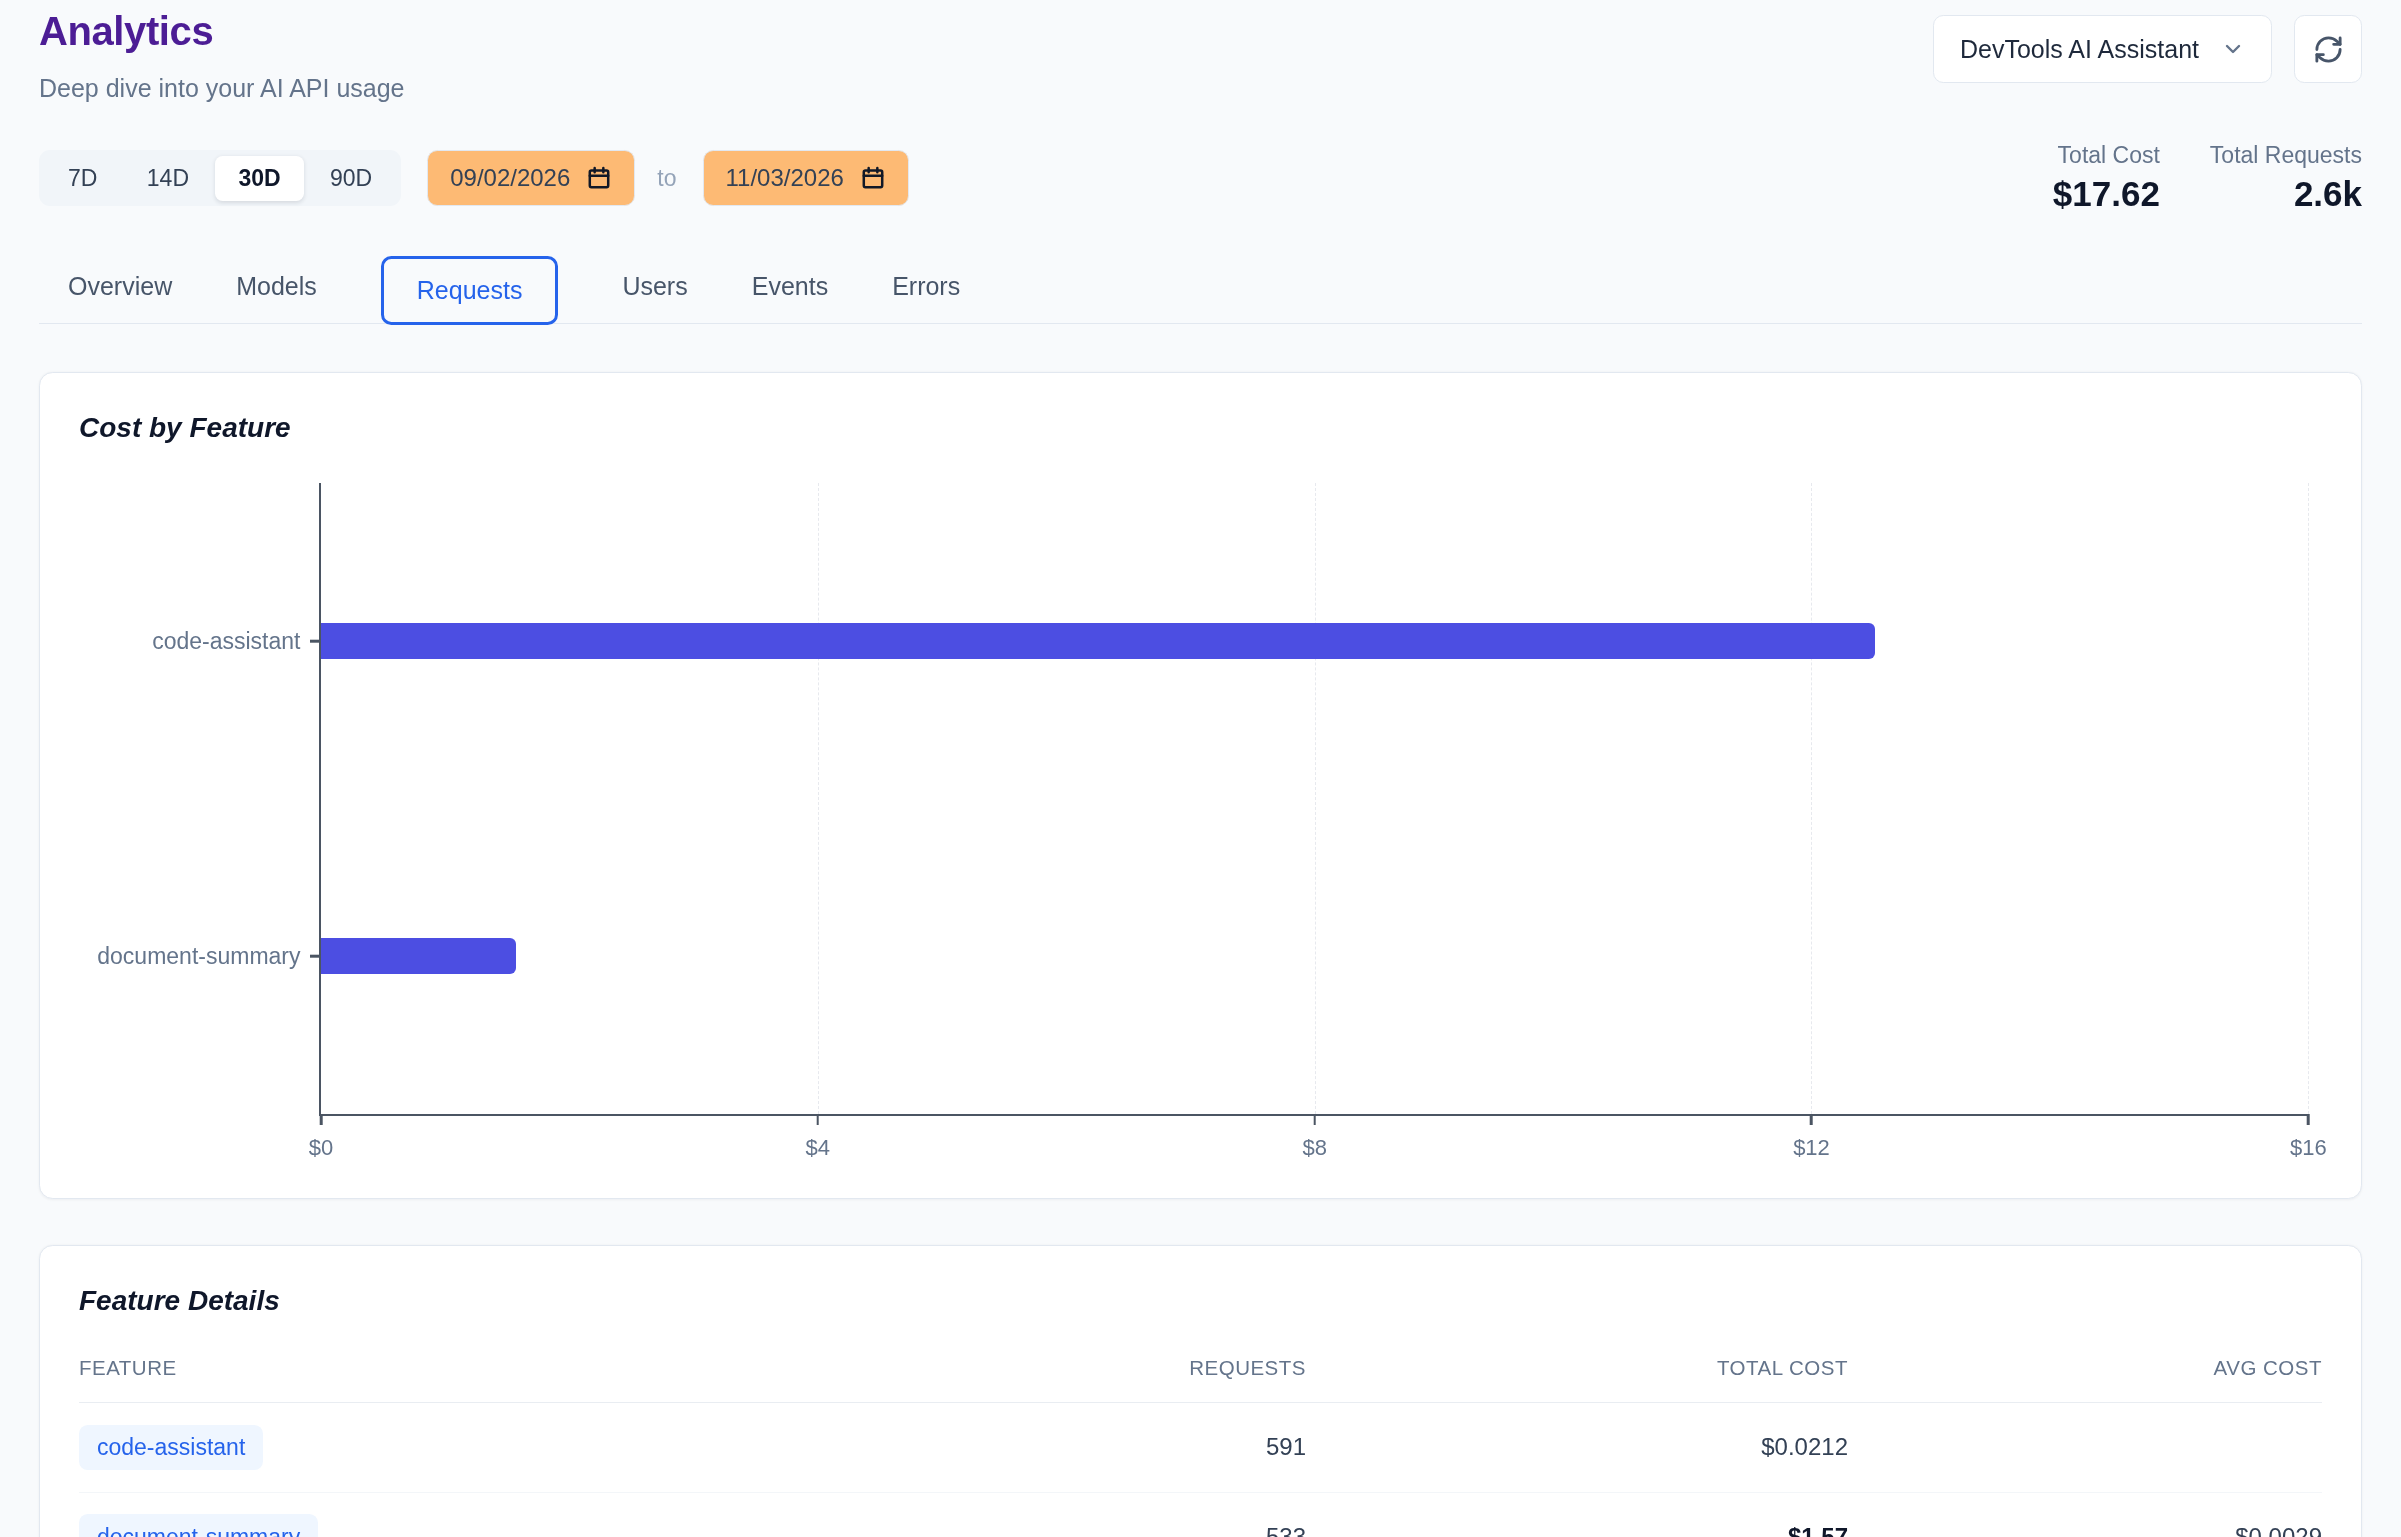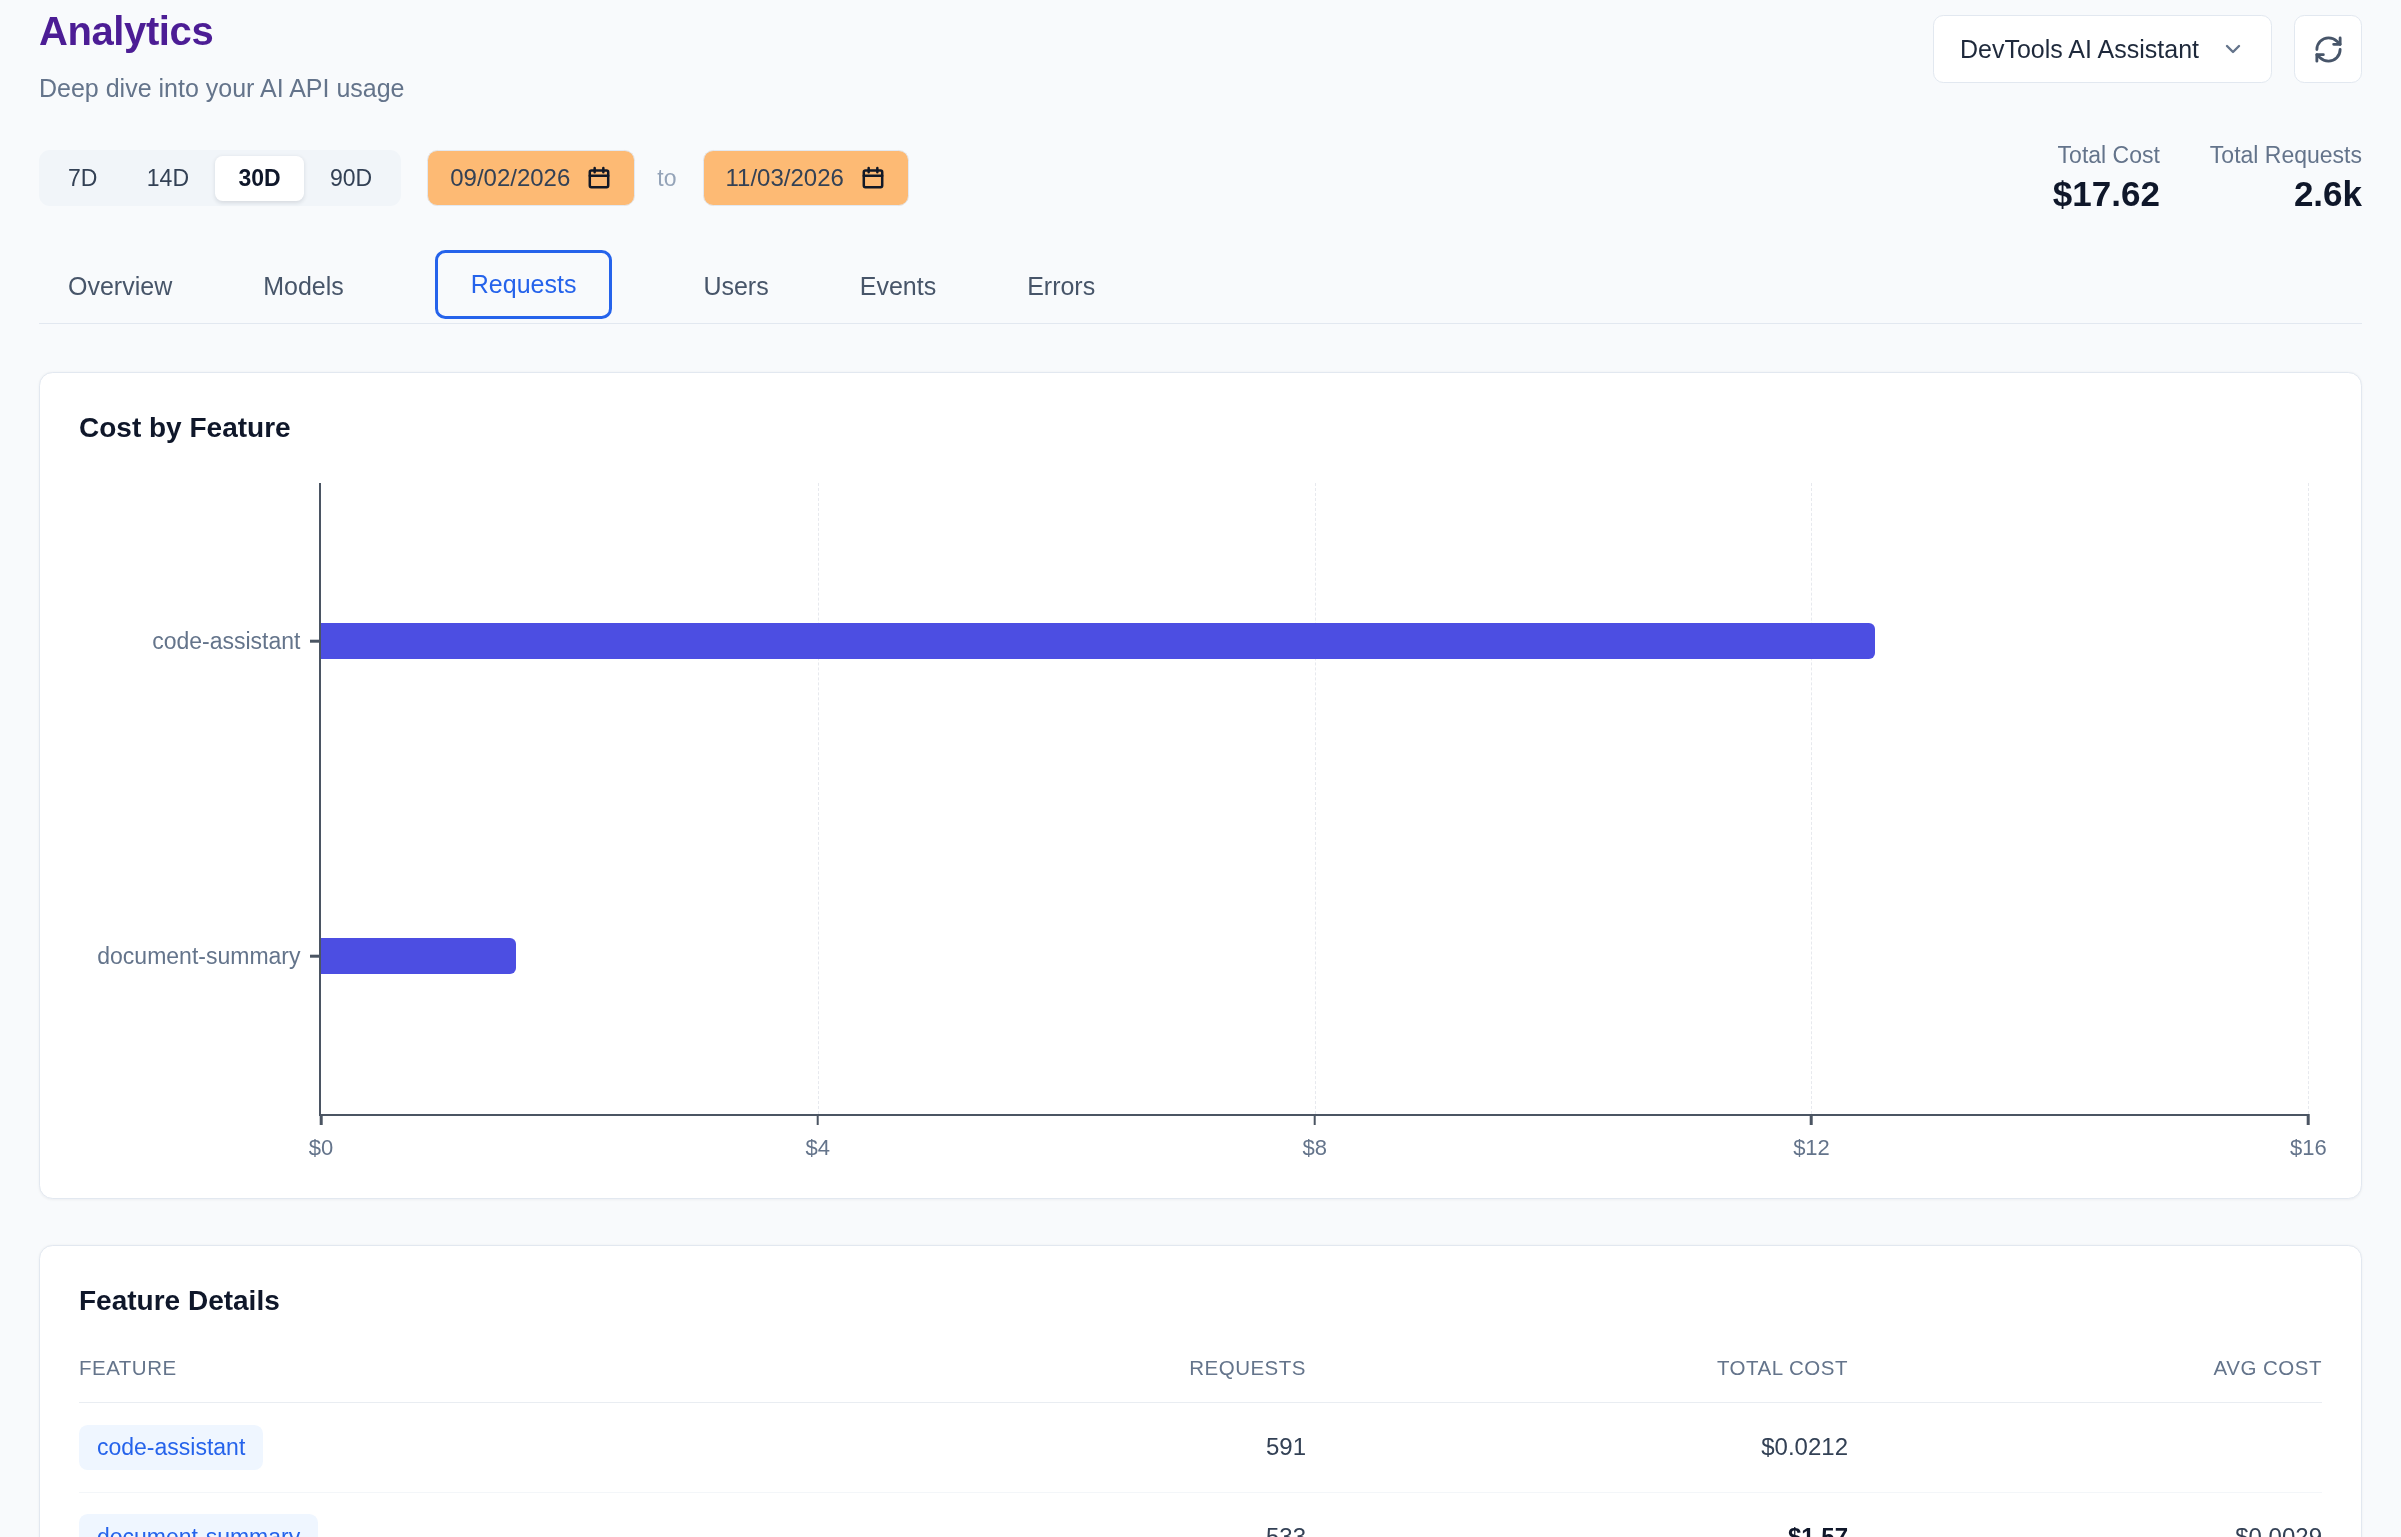--- a/index.html
+++ b/index.html
@@ -44,38 +44,38 @@
     height:56px; padding:0 22px; font-size:24px; color:#334155; cursor:text;
   }
   .to-sep { margin-left:22px; font-size:23px; color:#94a3b8; }
   .date-field + .to-sep { margin-left:22px; }
   .stats { margin-left:auto; display:flex; gap:50px; text-align:right; }
   .stat-label { font-size:23px; color:#64748b; }
   .stat-value { margin-top:5.1px; font-size:35px; font-weight:bold; color:#0f172a; }
 
   
   .tabs {
-    margin-top:36px; display:flex; align-items:flex-start; gap:91px;
+    margin-top:36px; display:flex; align-items:flex-end; gap:64px;
     border-bottom:1.7px solid #e2e8f0; padding-left:29px;
   }
   .tab {
     border:none; background:transparent; font-family:inherit;
     font-size:25px; color:#475569; padding:22px 0; cursor:pointer;
   }
   .tab.active {
     color:#2563eb; border:3.4px solid #2563eb; border-radius:10.3px;
     padding:17px 33px; margin-bottom:-1.7px; background:#f8fafc;
   }
 
   
   .card {
     background:#fff; border:1.7px solid #e2e8f0; border-radius:13.7px;
     box-shadow:0 0.9px 2.6px rgba(15,23,42,.05);
   }
-  .card-title { font-size:28px; font-weight:bold; color:#0f172a; }
+  .card-title { font-size:28px; font-weight:bold; color:#0f172a;font-style:italic; }
   .chart-card { margin-top:48px; padding:39px 39px 82px; }
 
   
   .plot-wrap { position:relative; margin:39px 13.7px 0 240px; height:633px; }
   .plot {
     position:absolute; inset:0;
     border-left:2.6px solid #4b5563; border-bottom:2.6px solid #4b5563;
   }
   .gridline { position:absolute; top:0; bottom:0; width:0; border-left:1.7px dashed #e7e9ee; }
   .bar { position:absolute; left:0; height:36px; transform:translateY(-50%); border-radius:0 6px 6px 0; }

